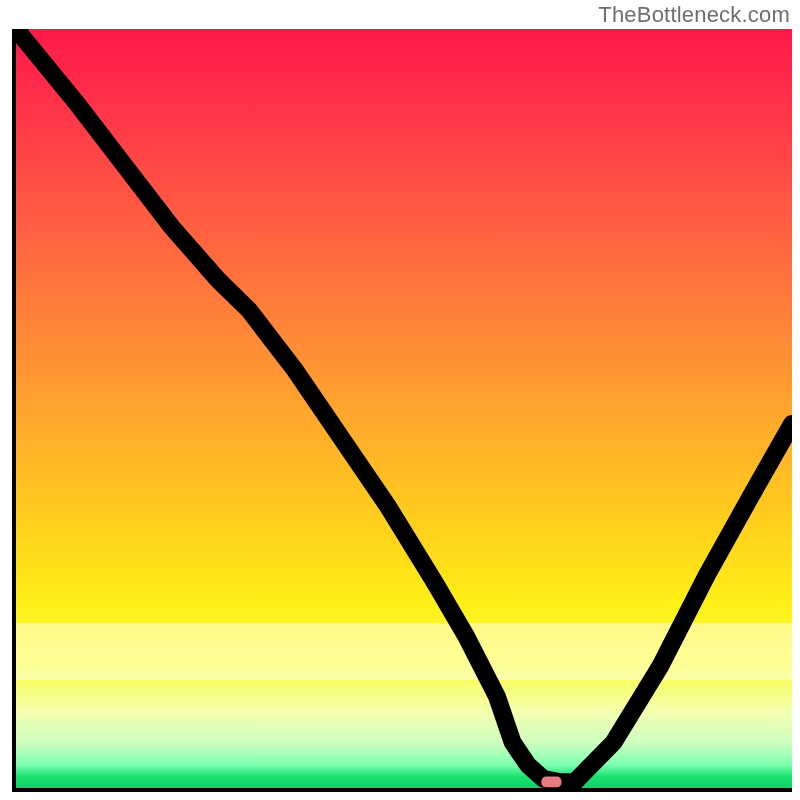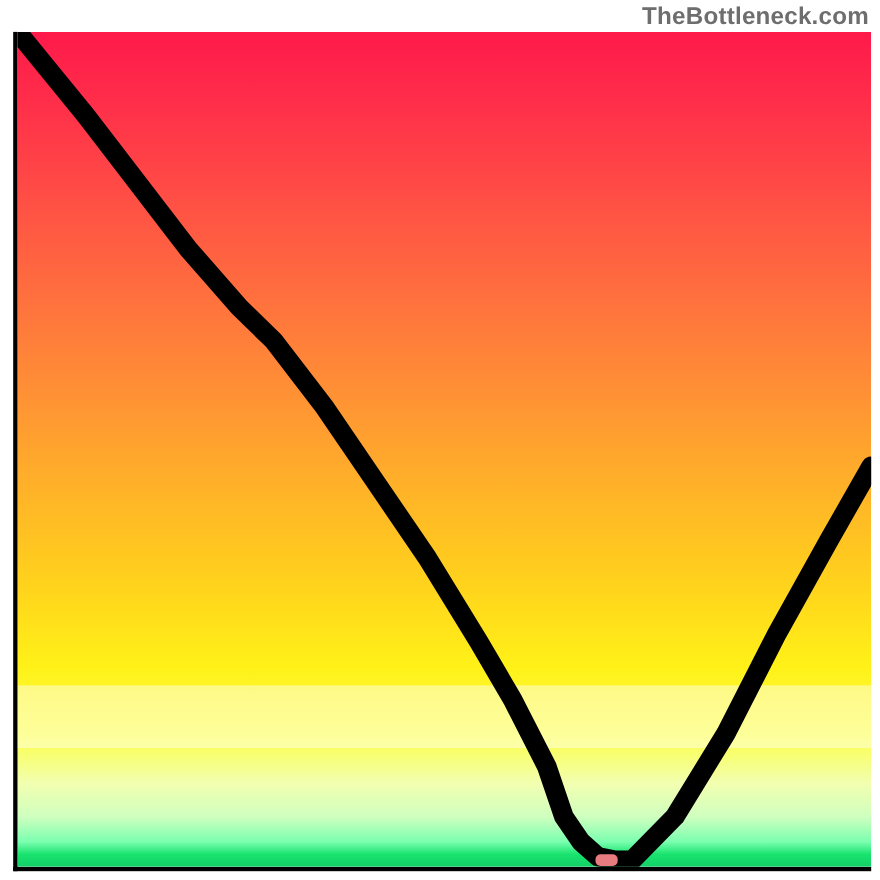--- a/index.html
+++ b/index.html
@@ -15,21 +15,21 @@
     position: relative;
     width: 800px;
     height: 800px;
   }
   .watermark {
     position: absolute;
     top: 2px;
     right: 10px;
     color: #6e6e6e;
     font-size: 22px;
-    font-weight: 700;
+    font-weight: 400;
     letter-spacing: 0.2px;
     z-index: 10;
     margin-left: 18px;
   }
   .plot-frame {
     position: absolute;
     left: 12px;
     top: 29px;
     width: 776px;   
     height: 759px;  

